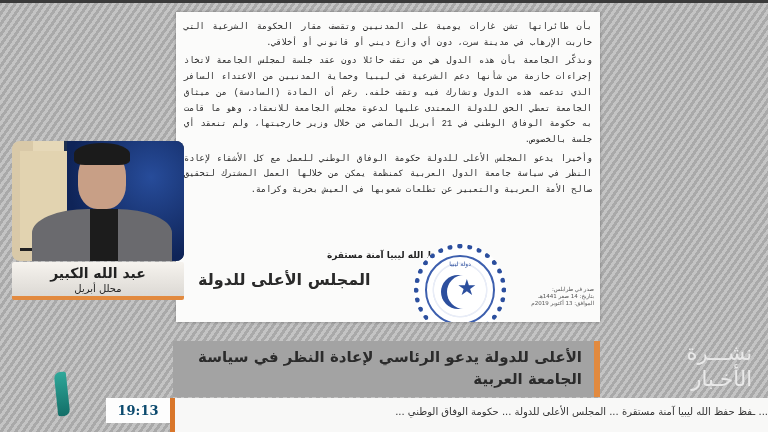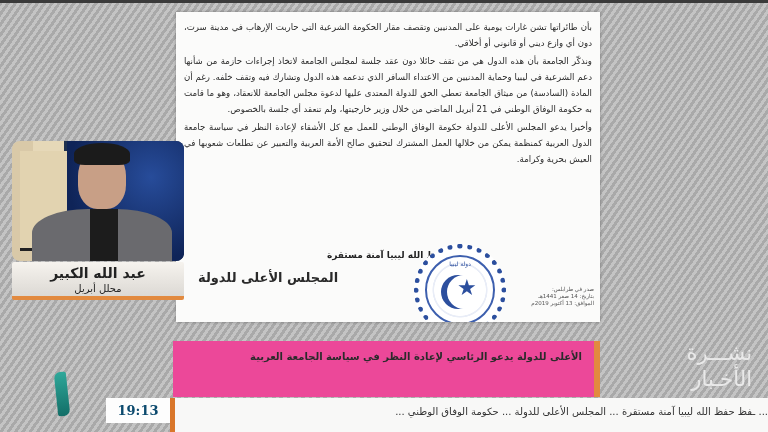--- a/index.html
+++ b/index.html
@@ -17,28 +17,28 @@
       position:absolute; left:176px; top:12px; width:424px; height:310px;
       background:#fbfbfa; box-shadow: 0 0 3px rgba(0,0,0,0.3);
       overflow:hidden;
     }
     .doc-text {
       position:absolute; left:8px; right:8px; top:8px;
       direction: rtl; text-align: justify;
       font-family: "DejaVu Sans", sans-serif;
       font-size: 8.6px; line-height: 15.7px; color:#2a2a2a;
     }
-    .doc-text p { margin-bottom: 3px; }
+    .doc-text p { margin-bottom: 3px; font-family: Liberation Mono, monospace; }
     .doc-closing {
       position:absolute; left:0; right:0; top:238px; text-align:center; direction:rtl;
       font-size: 9px; font-weight:bold; color:#222;
     }
     .doc-signature {
       position:absolute; left:22px; top:258px; direction:rtl;
-      font-size: 13px; font-weight:bold; color:#2a2a2a;
+      font-size: 16px; font-weight:bold; color:#2a2a2a;
     }
     .stamp {
       position:absolute; left:238px; top:232px; width:92px; height:92px;
       border-radius:50%; border:5px dotted #2c4f9e;
       background: radial-gradient(circle, #ffffff 0 44%, #e9edf7 45% 47%, #ffffff 48%);
       display:flex; align-items:center; justify-content:center;
     }
     .stamp-inner {
       width:70px; height:70px; border-radius:50%; border:2px solid #3d5fae;
       display:flex; align-items:center; justify-content:center;
@@ -72,23 +72,23 @@
       background: linear-gradient(#f6f3ee, #dcd9d4);
       border-bottom: 4px solid #e28a3f; border-radius: 2px;
       direction: rtl; text-align: center;
     }
     .nameplate-name { display:block; font-size:14px; font-weight:bold; color:#222; line-height:18px; padding-top:2px; }
     .nameplate-role { display:block; font-size:10px; color:#222; line-height:14px; }
 
     
     .headline-box {
       position:absolute; left:173px; top:341px; width:427px; height:56px;
-      background:#ec4899; border-right:6px solid #e28a3f;
+      background:#a3a3a3; border-right:6px solid #e28a3f;
       direction: rtl; padding: 5px 12px 0 10px;
-      font-size: 10px; font-weight:bold; color:#2b2b2b; line-height:22px;
+      font-size: 15px; font-weight:bold; color:#2b2b2b; line-height:22px;
     }
     .program-title {
       position:absolute; left:612px; top:340px; width:140px; height:58px;
       direction: rtl; text-align: right; color:#e9e9e9; font-size:21px; line-height:26px;
       font-weight: normal; letter-spacing: 2px;
     }
     .ticker {
       position:absolute; left:170px; top:398px; width:598px; height:34px;
       background:#f8f8f7; border-left:5px solid #d9762a;
       direction: rtl; overflow:hidden; white-space:nowrap;

